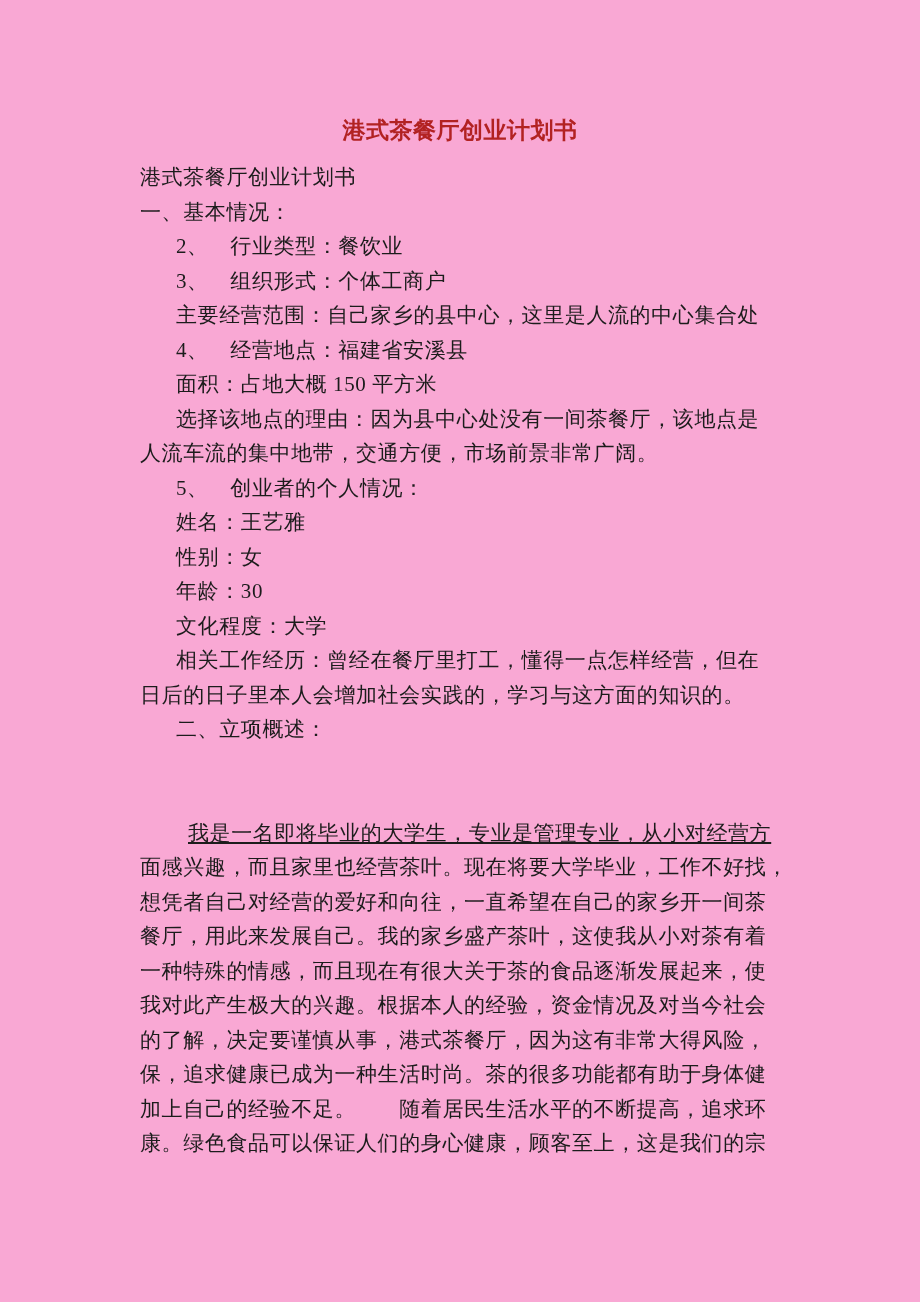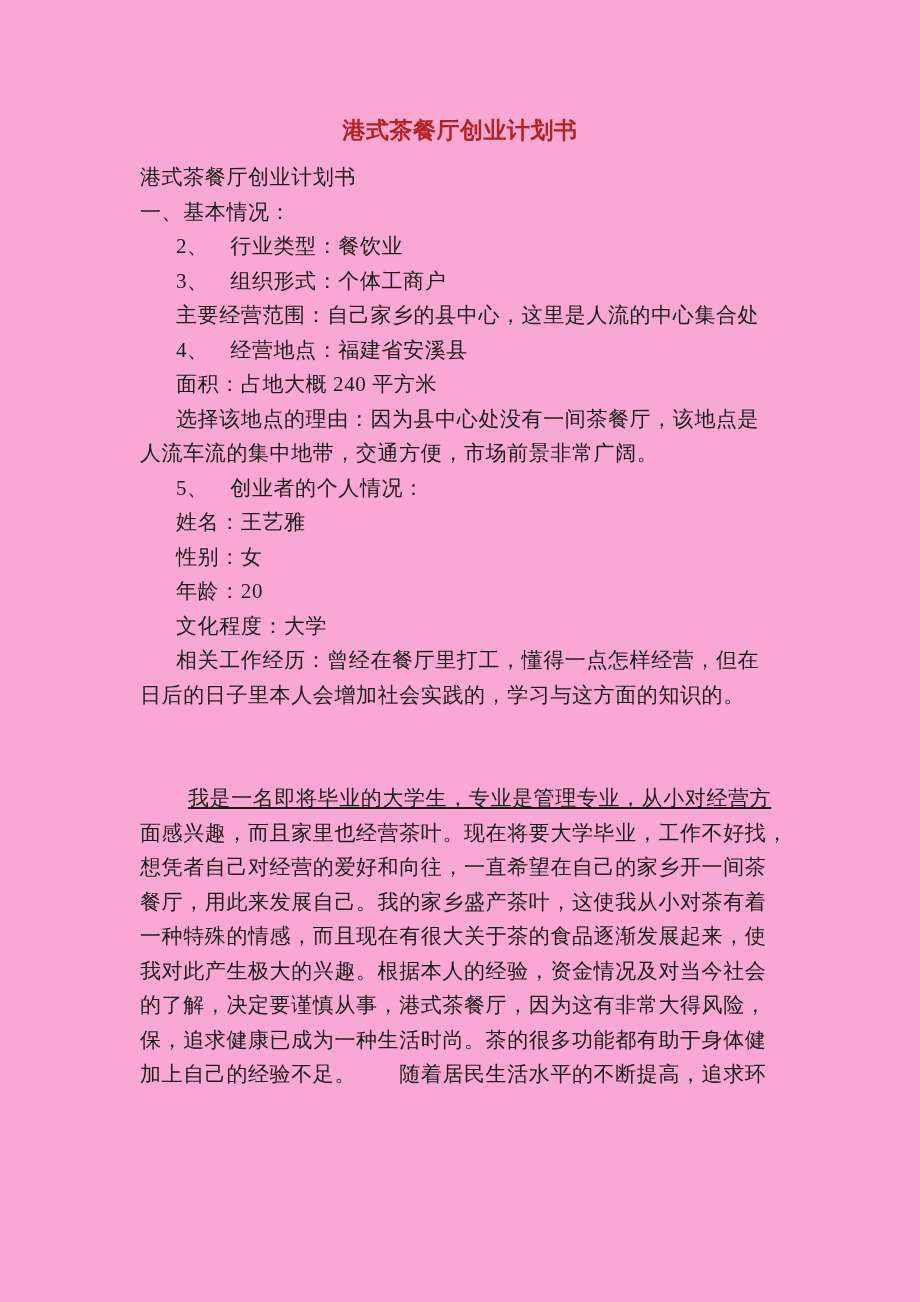--- a/index.html
+++ b/index.html
@@ -50,35 +50,37 @@
 
 <div class="page" style="background: #f9a8d4; padding-left: 20px;">
   <h1 class="doc-title" style="color: rgb(178, 34, 34);">港式茶餐厅创业计划书</h1>
   <div class="doc-body" id="doc-body" style="color: rgb(28, 28, 28);">
       <div class="line indent-0">港式茶餐厅创业计划书</div>
       <div class="line indent-0">一、基本情况：</div>
       <div class="line indent-1">2、　行业类型：餐饮业</div>
       <div class="line indent-1">3、　组织形式：个体工商户</div>
       <div class="line indent-1">主要经营范围：自己家乡的县中心，这里是人流的中心集合处</div>
       <div class="line indent-1">4、　经营地点：福建省安溪县</div>
-      <div class="line indent-1">面积：占地大概 240 平方米</div>
+      <div class="line indent-1">面积：占地大概 150 平方米</div>
       <div class="line indent-1">选择该地点的理由：因为县中心处没有一间茶餐厅，该地点是</div>
       <div class="line indent-0">人流车流的集中地带，交通方便，市场前景非常广阔。</div>
       <div class="line indent-1">5、　创业者的个人情况：</div>
       <div class="line indent-1">姓名：王艺雅</div>
       <div class="line indent-1">性别：女</div>
-      <div class="line indent-1">年龄：20</div>
+      <div class="line indent-1">年龄：30</div>
       <div class="line indent-1">文化程度：大学</div>
       <div class="line indent-1">相关工作经历：曾经在餐厅里打工，懂得一点怎样经营，但在</div>
       <div class="line indent-0">日后的日子里本人会增加社会实践的，学习与这方面的知识的。</div>
+      <div class="line indent-1">二、立项概述：</div>
       <div class="line indent-0"></div>
       <div class="line indent-0"></div>
       <div class="line indent-2">我是一名即将毕业的大学生，专业是管理专业，从小对经营方</div>
       <div class="line indent-0">面感兴趣，而且家里也经营茶叶。现在将要大学毕业，工作不好找，</div>
       <div class="line indent-0">想凭者自己对经营的爱好和向往，一直希望在自己的家乡开一间茶</div>
       <div class="line indent-0">餐厅，用此来发展自己。我的家乡盛产茶叶，这使我从小对茶有着</div>
       <div class="line indent-0">一种特殊的情感，而且现在有很大关于茶的食品逐渐发展起来，使</div>
       <div class="line indent-0">我对此产生极大的兴趣。根据本人的经验，资金情况及对当今社会</div>
       <div class="line indent-0">的了解，决定要谨慎从事，港式茶餐厅，因为这有非常大得风险，</div>
       <div class="line indent-0">保，追求健康已成为一种生活时尚。茶的很多功能都有助于身体健</div>
       <div class="line indent-0">加上自己的经验不足。　　随着居民生活水平的不断提高，追求环</div>
+      <div class="line indent-0">康。绿色食品可以保证人们的身心健康，顾客至上，这是我们的宗</div>
     </div>
 </div>
 
 </body></html>

